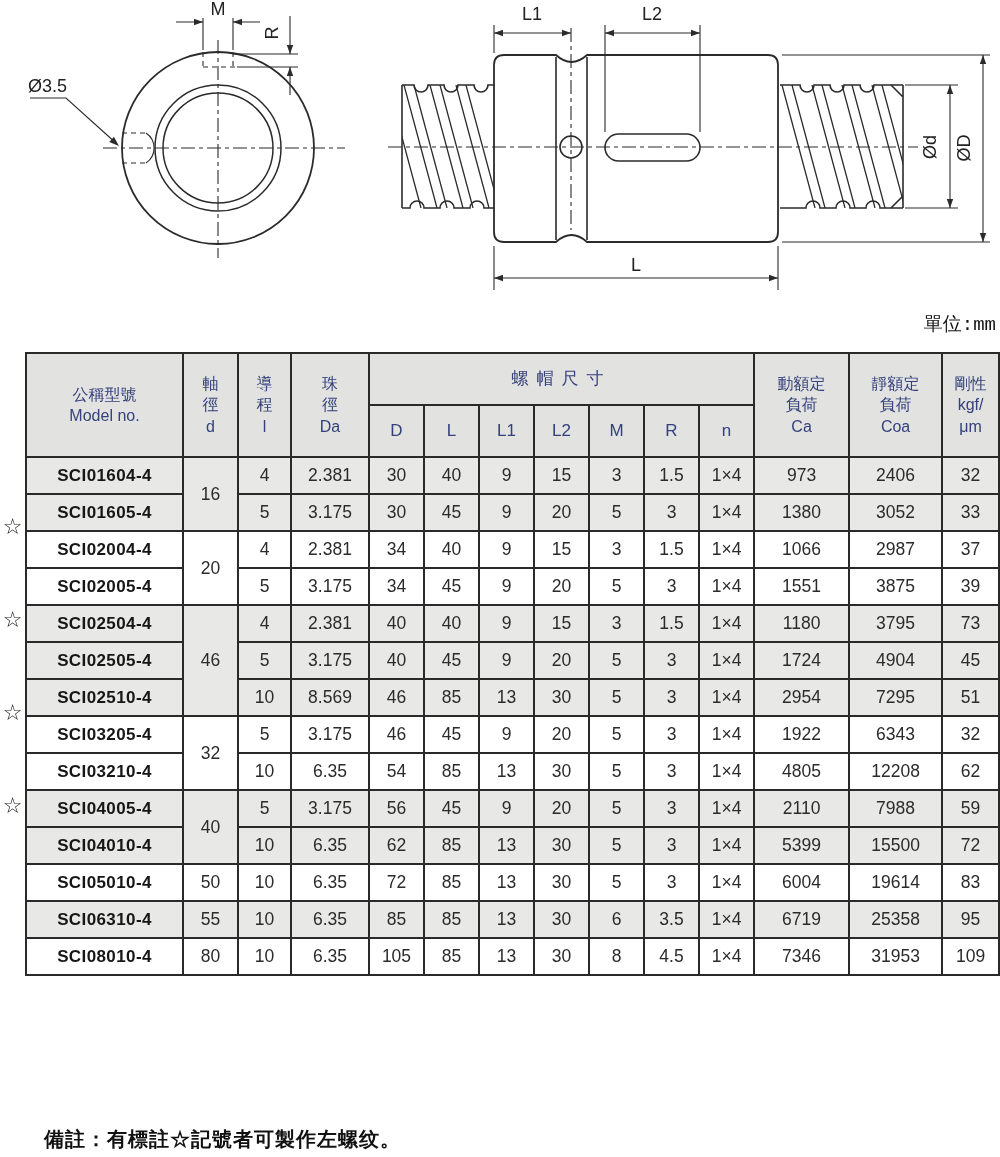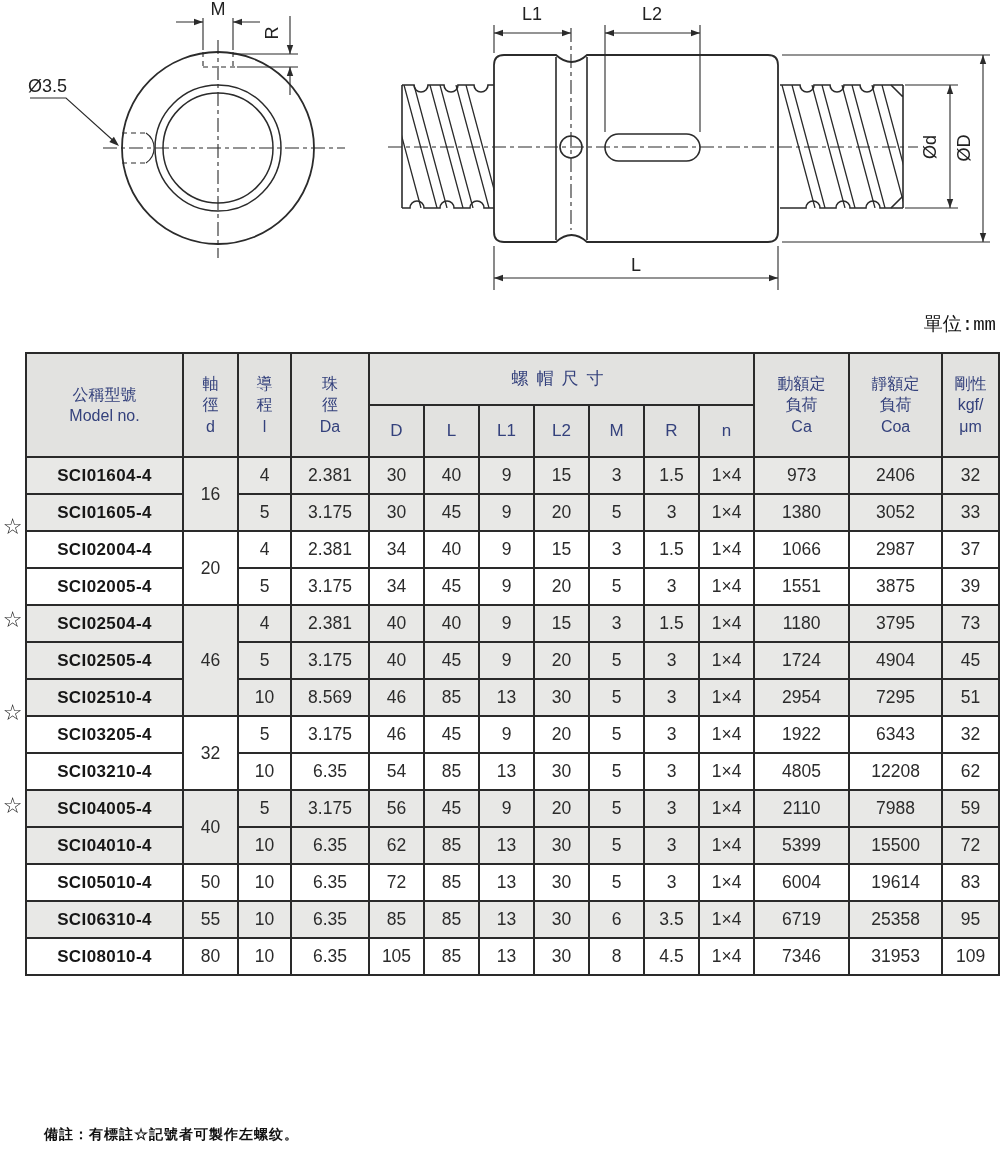--- a/index.html
+++ b/index.html
@@ -16,21 +16,21 @@
            line-height:1.32;white-space:pre-line;}
   thead tr.h1 th{height:50px;}
   thead tr.h2 th{height:50px;font-size:17px;}
   th.nutdims{letter-spacing:8px;font-size:17px;margin-top:14px;}
   tbody tr{height:37px;}
   tbody td{font-size:17.5px;color:#2b2b2b;background:#ffffff;}
   tbody tr.shaded td{background:#e8e8e6;}
   tbody td.model{font-weight:bold;color:#161616;font-size:17px;letter-spacing:0.4px;}
   .star{position:absolute;left:0;width:25px;text-align:center;font-size:22px;color:#222;line-height:1;}
 
-  .footnote{position:absolute;left:44px;top:1126px;font-size:14px;font-weight:bold;
+  .footnote{position:absolute;left:44px;top:1126px;font-size:20px;font-weight:bold;
             color:#111;letter-spacing:1px;}
 </style>
 </head>
 <body>
 
 <div class="page">
 
   
   <svg width="1000" height="310" viewBox="0 0 1000 310">
     <defs>

